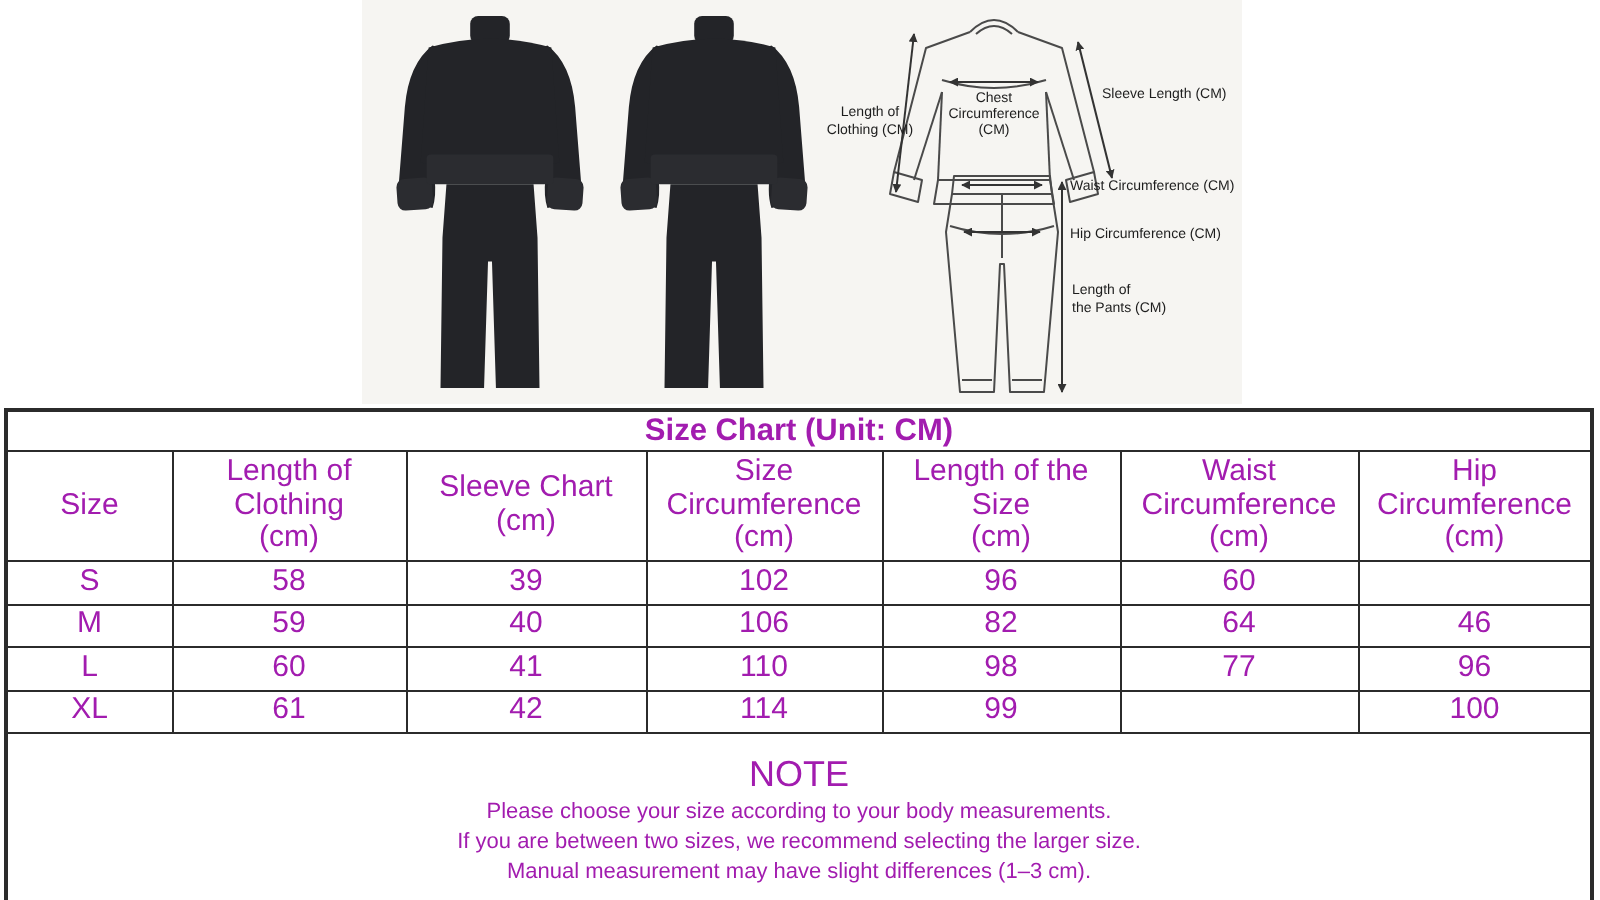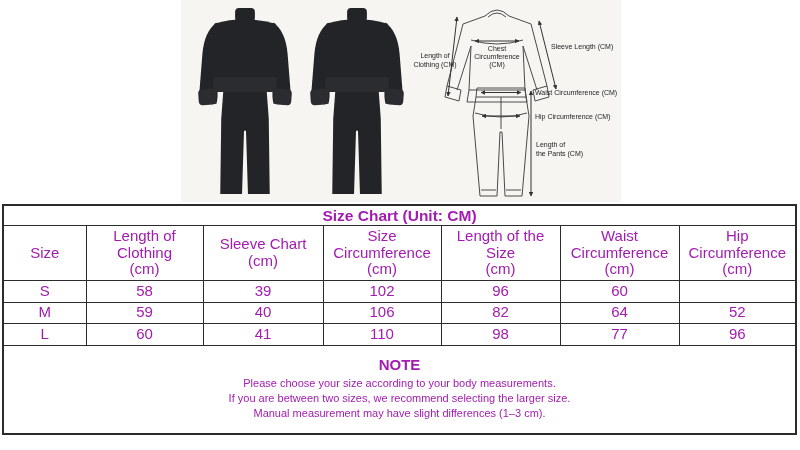--- a/index.html
+++ b/index.html
@@ -13,21 +13,21 @@
   .diagram text{font-family:"Liberation Sans",sans-serif;font-size:7px;fill:#1d1d1d;}
   table.size-chart{position:absolute;left:2px;top:204px;width:795px;border-collapse:collapse;
           table-layout:fixed;border:2.5px solid #2b2b2b;text-align:center;background:#fff;}
   table.size-chart td,table.size-chart th{border:1.5px solid #2b2b2b;padding:0;font-weight:normal;
           line-height:1.12;font-size:15px;overflow:hidden;}
   tr.title-row td{font-weight:bold;font-size:15.5px;height:19px;}
   tr.header-row th{height:54px;vertical-align:middle;text-align:center;}
   tr.header-row .unit{display:block;}
   tr.data-row td{height:20.5px;}
   tr.note-row td{height:87px;vertical-align:middle;}
-  .note-title{font-weight:bold;font-size:15px;margin-bottom:2px;}
+  .note-title{font-weight:normal;font-size:18px;margin-bottom:2px;}
   .note-line{font-size:11px;line-height:1.35;}
 </style>
 </head>
 <body>
 
 <div class="canvas">
 
   <div class="photo-panel"></div>
 
   <svg width="0" height="0" style="position:absolute">
@@ -133,30 +133,39 @@
         <td>60</td>
         <td></td>
       </tr>
       <tr class="data-row">
         <td>M</td>
         <td>59</td>
         <td>40</td>
         <td>106</td>
         <td>82</td>
         <td>64</td>
-        <td>52</td>
+        <td>46</td>
       </tr>
       <tr class="data-row">
         <td>L</td>
         <td>60</td>
         <td>41</td>
         <td>110</td>
         <td>98</td>
         <td>77</td>
         <td>96</td>
+      </tr>
+      <tr class="data-row">
+        <td>XL</td>
+        <td>61</td>
+        <td>42</td>
+        <td>114</td>
+        <td>99</td>
+        <td></td>
+        <td>100</td>
       </tr>
       <tr class="note-row">
         <td colspan="7">
           <div class="note-title">NOTE</div>
           <div class="note-line">Please choose your size according to your body measurements.</div>
           <div class="note-line">If you are between two sizes, we recommend selecting the larger size.</div>
           <div class="note-line">Manual measurement may have slight differences (1–3 cm).</div>
         </td>
       </tr>
     </tbody>

